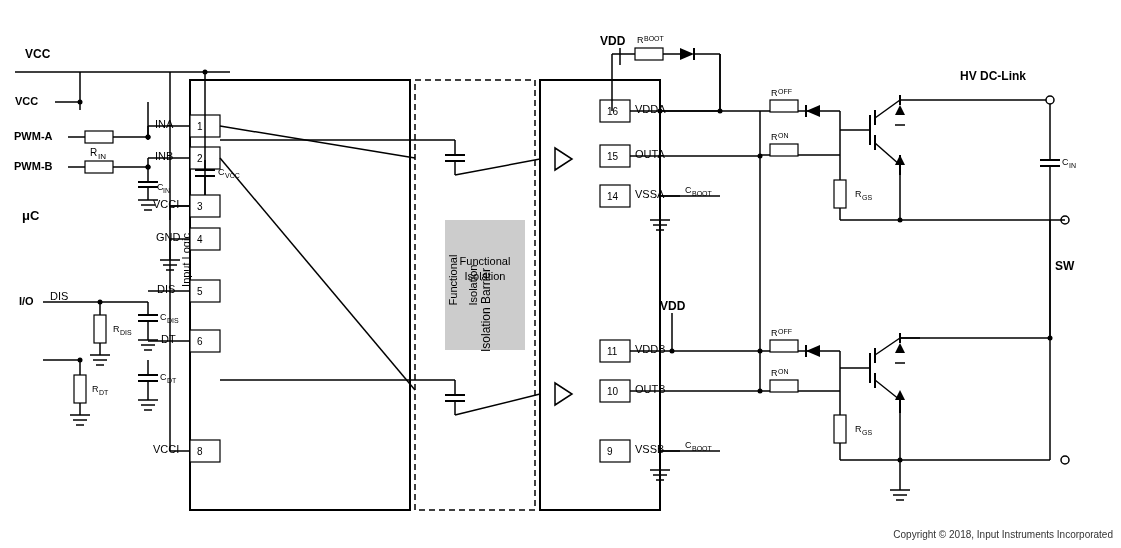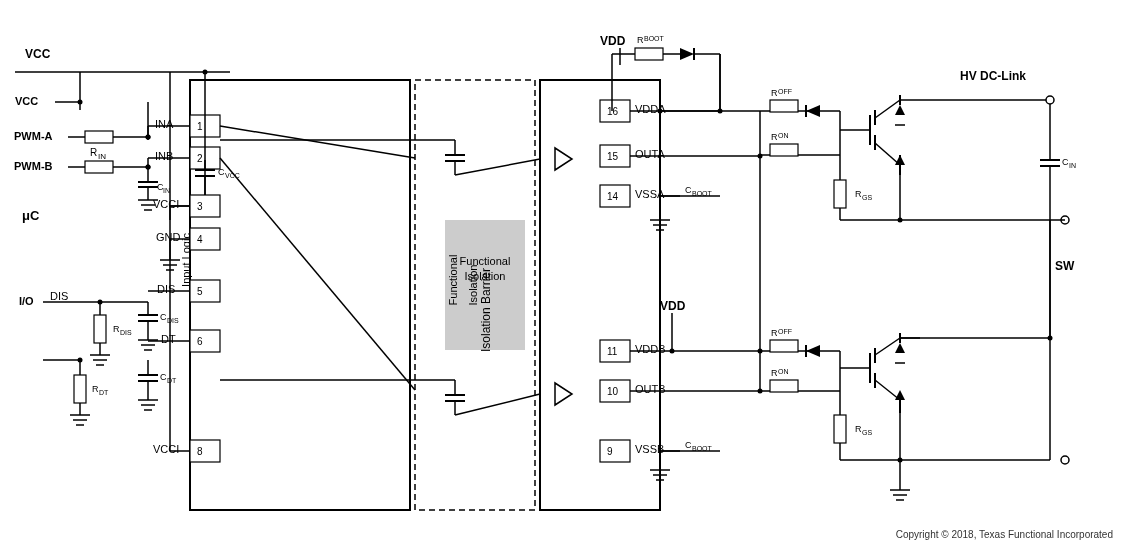--- a/index.html
+++ b/index.html
@@ -426,13 +426,13 @@
   <line x1="220" y1="140" x2="455" y2="140" stroke="black" stroke-width="1.5"></line>
 
   <line x1="220" y1="380" x2="455" y2="380" stroke="black" stroke-width="1.5"></line>
 
   <line x1="660" y1="196" x2="720" y2="196" stroke="black" stroke-width="1.5"></line>
   <circle cx="680" cy="196" r="0" fill="black"></circle>
 
   <line x1="660" y1="451" x2="720" y2="451" stroke="black" stroke-width="1.5"></line>
 </svg>
 
-<div class="copyright">Copyright © 2018, Texas Functional Incorporated</div>
+<div class="copyright">Copyright © 2018, Input Instruments Incorporated</div>
 
 </body></html>

